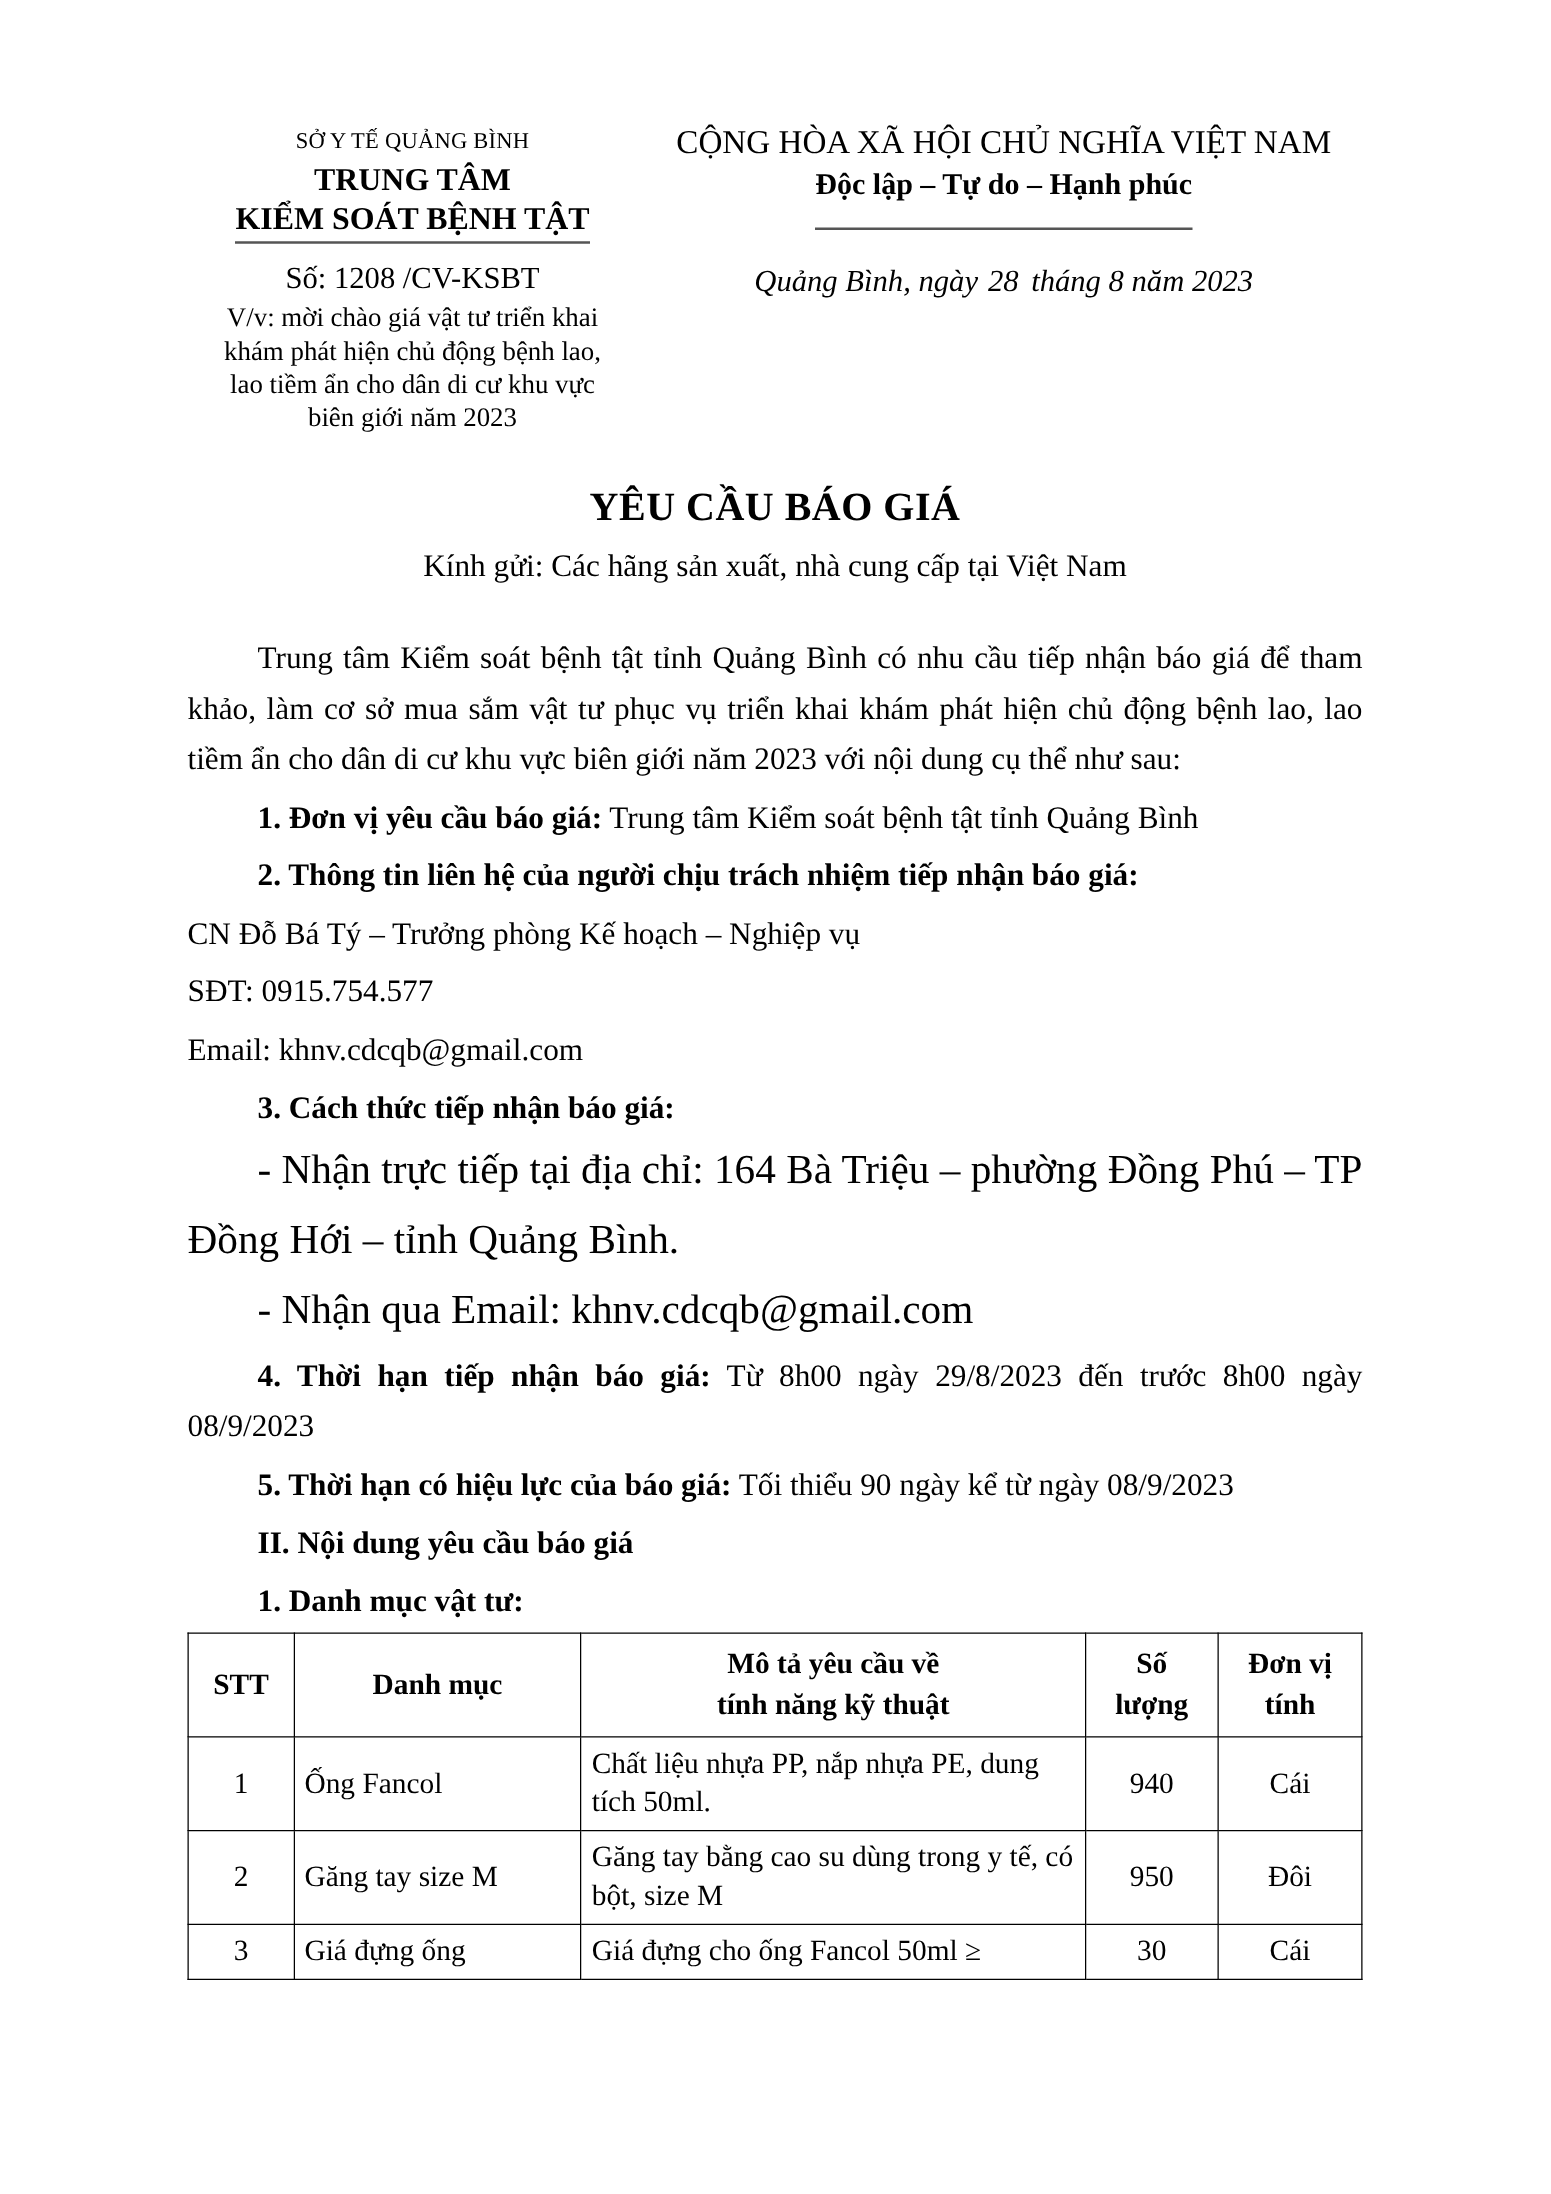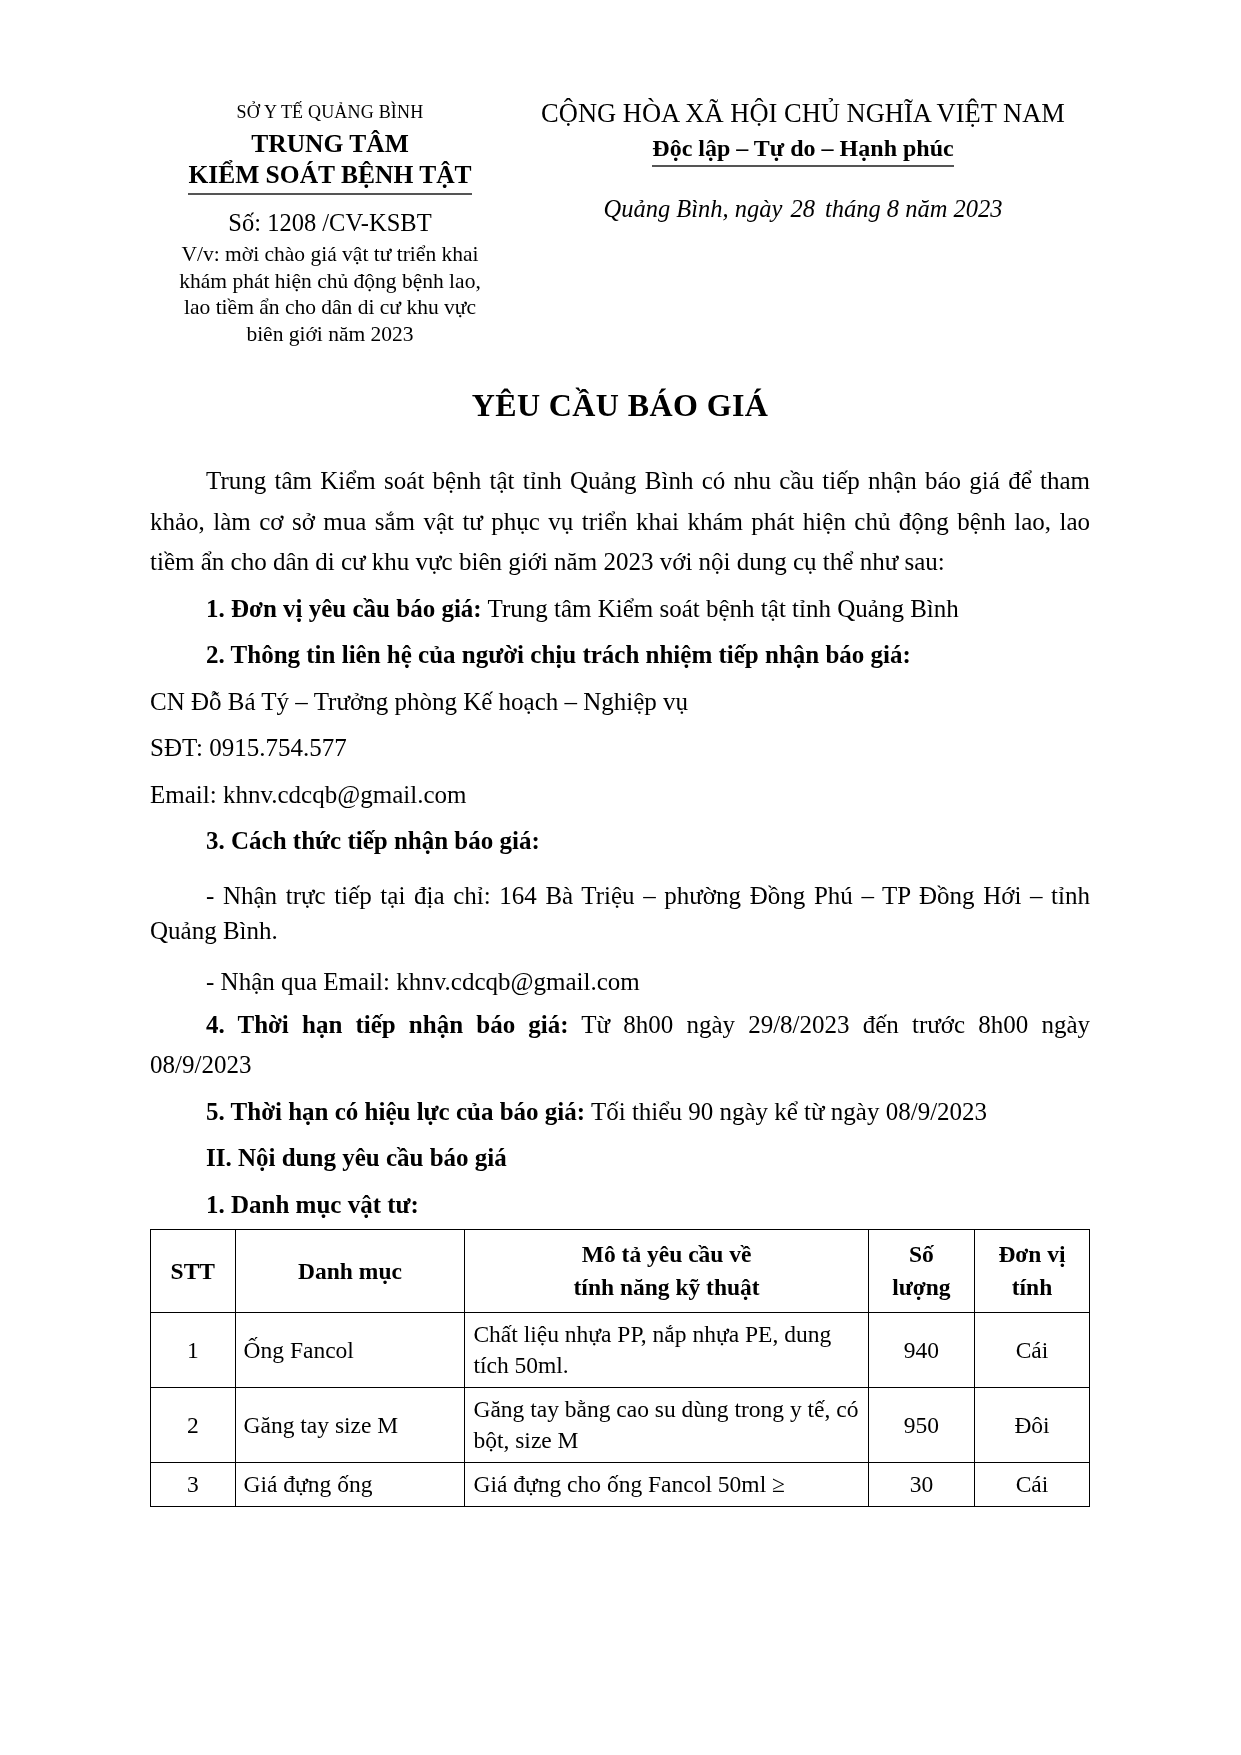--- a/index.html
+++ b/index.html
@@ -81,21 +81,21 @@
     font-size: 26.5px;
     line-height: 34px;
     white-space: nowrap;
   }
   .motto {
     font-weight: bold;
     font-size: 24px;
     line-height: 32px;
     display: inline-block;
     border-bottom: 2px solid #555;
-    padding-bottom: 1px;
+    padding-bottom: 18px;
     margin-top: 2px;
   }
   .date-line {
     font-style: italic;
     font-size: 24.5px;
     line-height: 32px;
     margin-top: 26px;
     white-space: nowrap;
   }
   .date-gap-a { display: inline-block; width: 8px; }
@@ -128,23 +128,23 @@
   .para.indent { text-indent: 56px; }
   .line {
     font-size: 25px;
     line-height: 40.5px;
     margin-top: 6px;
     text-align: justify;
   }
   .line.indent { text-indent: 56px; }
   b.sec { font-weight: bold; }
   .hang {
-    font-size: 25px;
-    line-height: 35px;
-    margin-top: 16px;
+    font-size: 33px;
+    line-height: 56px;
+    margin-top: 0;
     text-align: justify;
     text-indent: 56px;
   }
 
   
   table.items {
     border-collapse: collapse;
     width: 100%;
     margin-top: 4px;
     table-layout: fixed;
@@ -200,20 +200,21 @@
         <div class="nation-line">CỘNG HÒA XÃ HỘI CHỦ NGHĨA VIỆT NAM</div>
         <div><span class="motto">Độc lập – Tự do – Hạnh phúc</span></div>
         <div class="date-line">
           <span>Quảng Bình, ngày</span><span class="date-gap-a"></span><span>28</span><span class="date-gap-b"></span><span>tháng 8 năm 2023</span>
         </div>
       </div>
 
     </div>
 
     <div class="title">YÊU CẦU BÁO GIÁ</div>
+    <div class="recipient">Kính gửi: Các hãng sản xuất, nhà cung cấp tại Việt Nam</div>
 
     <div class="para indent">Trung tâm Kiểm soát bệnh tật tỉnh Quảng Bình có nhu cầu tiếp nhận báo giá để tham khảo, làm cơ sở mua sắm vật tư phục vụ triển khai khám phát hiện chủ động bệnh lao, lao tiềm ẩn cho dân di cư khu vực biên giới năm 2023 với nội dung cụ thể như sau:</div>
 
 
     <div class="line indent">
       <b class="sec">1. Đơn vị yêu cầu báo giá:</b>
       <span>Trung tâm Kiểm soát bệnh tật tỉnh Quảng Bình</span>
     </div>
 
     <div class="line indent">

